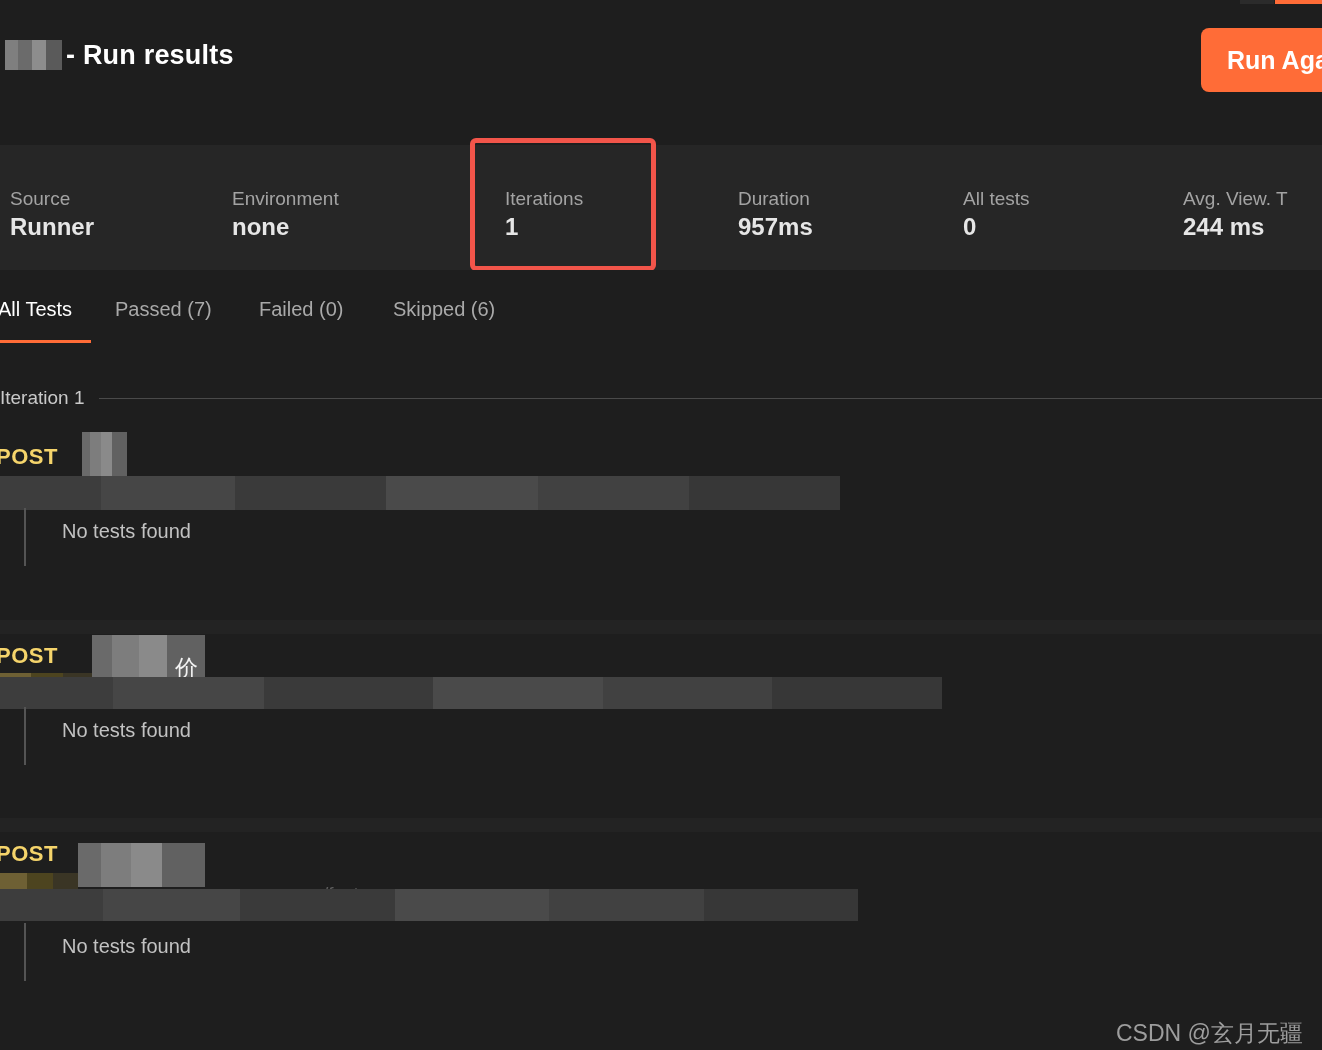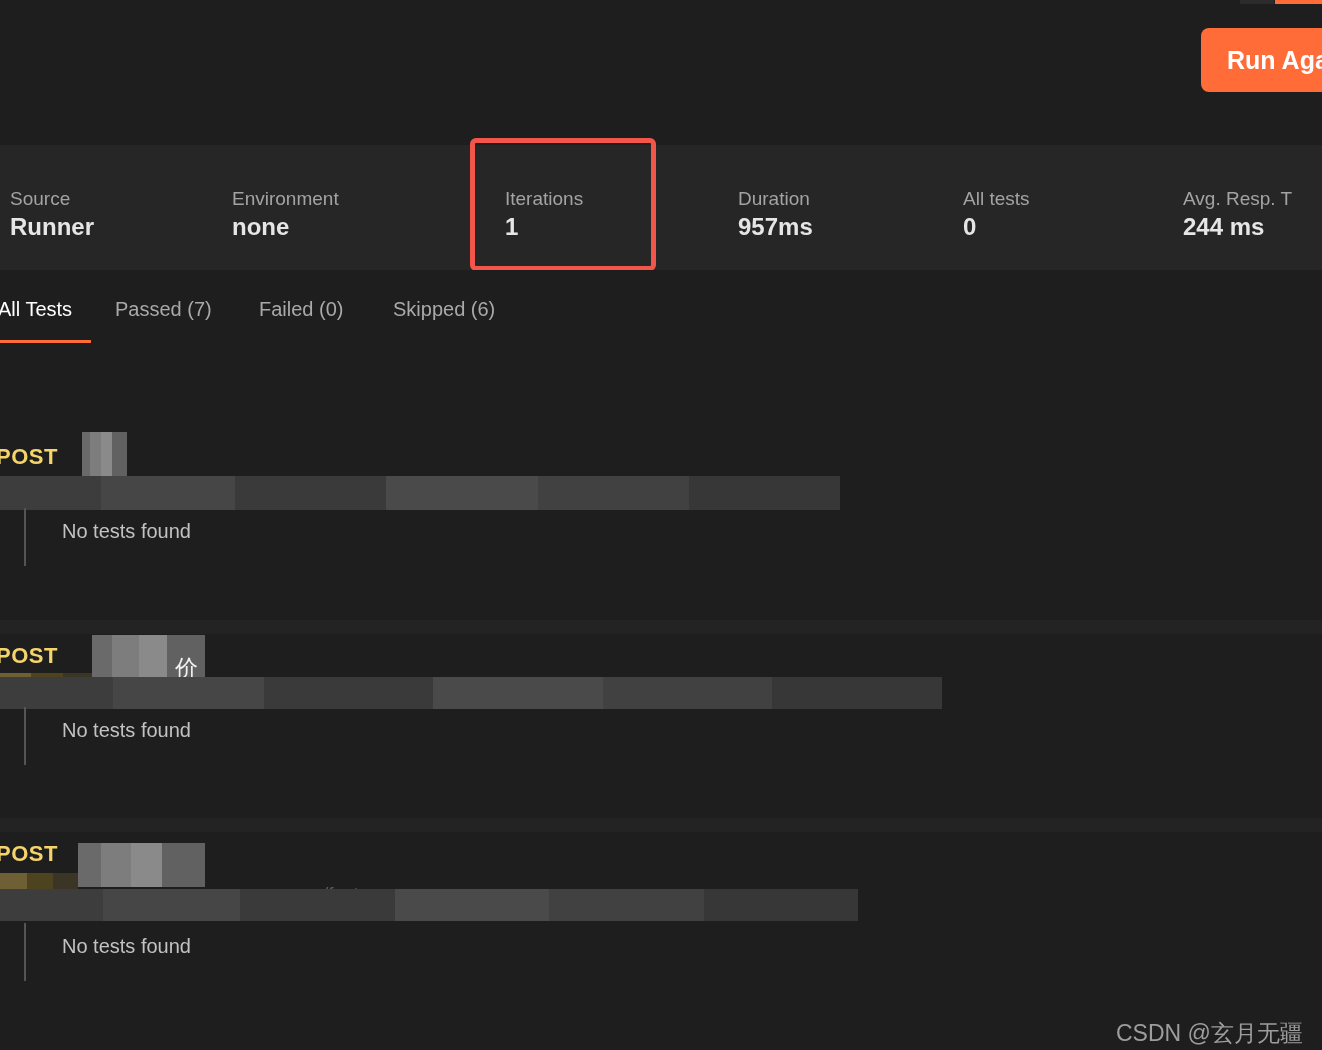--- a/index.html
+++ b/index.html
@@ -92,20 +92,24 @@
 <body>
 
 <div class="app">
 
   <div class="top-strip">
     <div class="tabline-dark"></div>
     <div class="tabline-accent"></div>
   </div>
 
   <div class="header">
+    <div class="title-row">
+      <span class="redact title-redact mosaic-a"></span>
+      <span class="title-text">- Run results</span>
+    </div>
 
 
     <button class="run-again">Run Again</button>
   </div>
 
   <div class="stats">
     <div class="stat" style="left:10px">
       <span class="stat-label">Source</span>
       <span class="stat-value">Runner</span>
     </div>
@@ -119,34 +123,38 @@
     </div>
     <div class="stat" style="left:738px">
       <span class="stat-label">Duration</span>
       <span class="stat-value">957ms</span>
     </div>
     <div class="stat" style="left:963px">
       <span class="stat-label">All tests</span>
       <span class="stat-value">0</span>
     </div>
     <div class="stat" style="left:1183px">
-      <span class="stat-label">Avg. Resp. T</span>
+      <span class="stat-label">Avg. View. T</span>
       <span class="stat-value">244 ms</span>
     </div>
   </div>
   <div class="highlight-box"></div>
 
   <div class="tabs">
     <span class="tab active" style="left:-2px">All Tests</span>
     <span class="tab" style="left:115px">Passed (7)</span>
     <span class="tab" style="left:259px">Failed (0)</span>
     <span class="tab" style="left:393px">Skipped (6)</span>
   </div>
   <div class="tab-underline"></div>
 
+  <div class="iteration-row">
+    <span class="iteration-label">Iteration 1</span>
+    <span class="iteration-rule"></span>
+  </div>
 
   <div class="req-block" style="top:432px">
     <div class="req-head">
       <span class="req-method">POST</span>
       <span class="redact req-name-redact mosaic-b" style="left:82px;width:45px"></span>
       <span class="redact mosaic-olive" style="position:absolute;left:0px;top:44px;width:82px;height:14px"></span>
       <span class="redact req-url-redact mosaic-url" style="left:0px;width:840px"></span>
       <span class="url-hint" style="left:700px;top:48px"></span>
     </div>
     <div class="tests-row">

